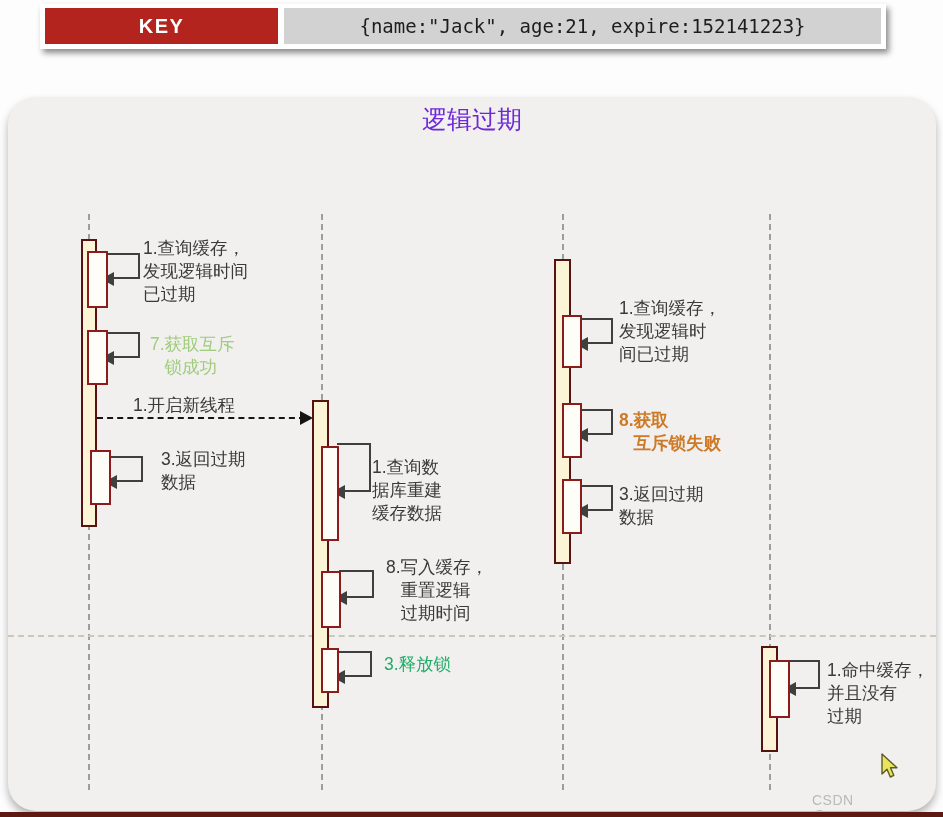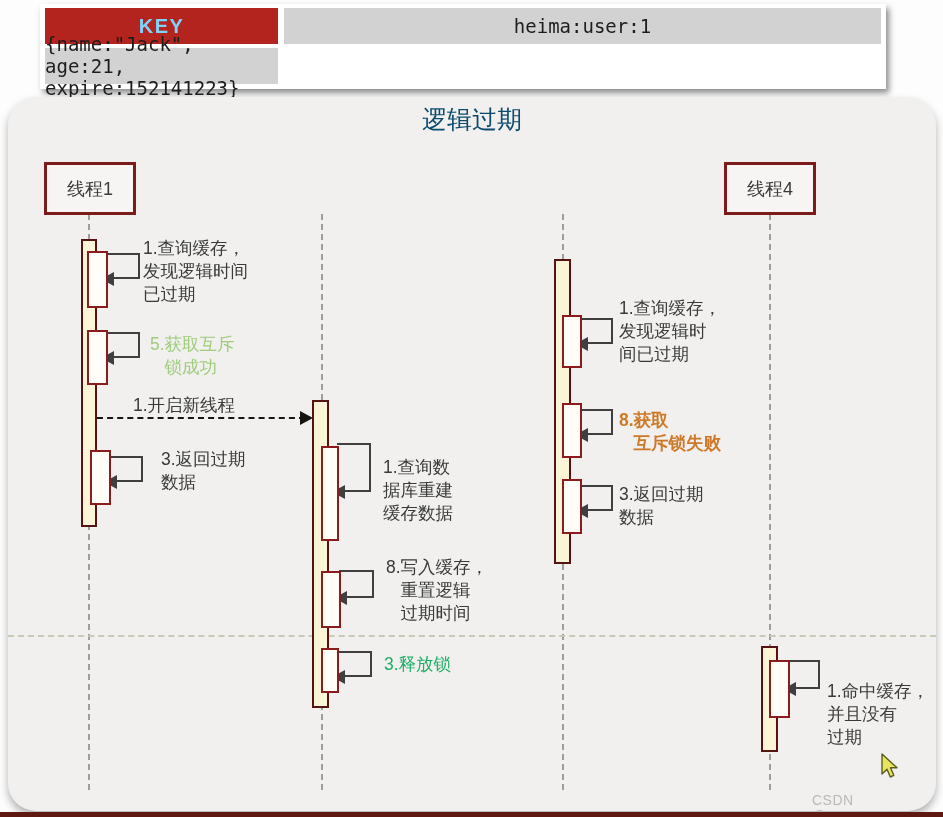--- a/index.html
+++ b/index.html
@@ -4,31 +4,31 @@
 <style>
   html,body{margin:0;padding:0;background:#fdfdfd;}
   .stage{position:relative;width:943px;height:817px;overflow:hidden;
          font-family:"Liberation Sans","DejaVu Sans",sans-serif;background:#fdfdfd;}
 
   
   .kv{position:absolute;left:40px;top:4px;width:846px;background:#ffffff;
       padding:4px 5px 5px 5px;box-sizing:border-box;
       box-shadow:3px 4px 6px rgba(0,0,0,.45);
       display:grid;grid-template-columns:233px 1fr;gap:4px 6px;}
-  .kvh{background:#b2241d;color:#7dd3fc;font-weight:bold;font-size:20px;height:36px;
+  .kvh{background:#b2241d;color:#ffffff;font-weight:bold;font-size:20px;height:36px;
        display:flex;align-items:center;justify-content:center;letter-spacing:1.5px;}
   .kvd{background:#d2d2d2;color:#1d1d1d;height:36px;
        font-family:"DejaVu Sans Mono","Liberation Mono",monospace;font-size:19px;
        display:flex;align-items:center;justify-content:center;}
 
   
   .panel{position:absolute;left:8px;top:97px;width:928px;height:714px;background:#f1f0ef;
          border-radius:28px;box-shadow:0 5px 8px rgba(0,0,0,.30);}
   .title{position:absolute;left:8px;top:103px;width:928px;text-align:center;
-         font-size:25px;color:#0c4a6e;}
+         font-size:25px;color:#6d28d9;}
 
   
   .tbox{position:absolute;width:92px;height:53px;box-sizing:border-box;
         border:3px solid #7c1b1b;background:#f6f5f3;color:#3a3a3a;font-size:18px;
         display:flex;align-items:center;justify-content:center;}
   .life{position:absolute;top:214px;height:576px;width:0;border-left:2px dashed #9d9d9d;}
   .hdash{position:absolute;left:8px;top:635px;width:928px;height:0;border-top:2px dashed #c7cbb6;}
   .bar{position:absolute;background:#fcf4d6;border:2px solid #571212;box-sizing:border-box;}
   .call{position:absolute;background:#fffdf7;border:2.5px solid #8c1c1c;box-sizing:border-box;}
   .sarr{position:absolute;box-sizing:border-box;border:2.5px solid #3f3f3f;border-left:none;}
@@ -45,40 +45,33 @@
   .strip{position:absolute;left:0;top:812px;width:943px;height:5px;background:#5e1913;}
   .cursor{position:absolute;left:879px;top:753px;}
 </style>
 </head>
 <body>
 
 <div class="stage">
 
   <div class="kv">
     <div class="kvh">KEY</div>
-    <div class="kvd">heima:user:1</div>
     <div class="kvd">{name:"Jack", age:21, expire:152141223}</div>
   </div>
 
   <div class="panel"></div>
   <div class="title">逻辑过期</div>
 
   <div class="life" style="left:88px"></div>
   <div class="life" style="left:321px"></div>
   <div class="life" style="left:562px"></div>
   <div class="life" style="left:769px"></div>
 
   <div class="hdash"></div>
 
-  <div class="tbox" style="left:44px;top:162px">
-      <span>线程1</span>
-    </div>
-  <div class="tbox" style="left:724px;top:162px">
-      <span>线程4</span>
-    </div>
 
   <div class="dashline" style="left:97px;top:417px;width:208px"></div>
 
   <div class="bar" style="left:81px;top:239px;width:16px;height:288px"></div>
   <div class="bar" style="left:312px;top:400px;width:17px;height:308px"></div>
   <div class="bar" style="left:554px;top:259px;width:17px;height:305px"></div>
   <div class="bar" style="left:761px;top:646px;width:17px;height:106px"></div>
 
   <div class="ahr" style="left:300px;top:411px"></div>
 
@@ -120,40 +113,40 @@
   <div class="call" style="left:321px;top:571px;width:20px;height:57px"></div>
   <div class="call" style="left:321px;top:648px;width:18px;height:45px"></div>
   <div class="call" style="left:562px;top:315px;width:20px;height:53px"></div>
   <div class="call" style="left:562px;top:403px;width:20px;height:55px"></div>
   <div class="call" style="left:562px;top:479px;width:20px;height:55px"></div>
   <div class="call" style="left:769px;top:660px;width:21px;height:58px"></div>
 
   <div class="note" style="left:143px;top:237px">1.查询缓存，
 发现逻辑时间
 已过期</div>
-  <div class="note g1" style="left:150px;top:333px">5.获取互斥
+  <div class="note g1" style="left:150px;top:333px">7.获取互斥
    锁成功</div>
   <div class="note" style="left:133px;top:394px">1.开启新线程</div>
   <div class="note" style="left:161px;top:448px">3.返回过期
 数据</div>
-  <div class="note" style="left:383px;top:456px">1.查询数
+  <div class="note" style="left:372px;top:456px">1.查询数
 据库重建
 缓存数据</div>
   <div class="note" style="left:386px;top:556px">8.写入缓存，
    重置逻辑
    过期时间</div>
   <div class="note g2" style="left:384px;top:653px">3.释放锁</div>
   <div class="note" style="left:619px;top:297px">1.查询缓存，
 发现逻辑时
 间已过期</div>
   <div class="note org" style="left:619px;top:409px">8.获取
    互斥锁失败</div>
   <div class="note" style="left:619px;top:483px">3.返回过期
 数据</div>
-  <div class="note" style="left:827px;top:680px">1.命中缓存，
+  <div class="note" style="left:827px;top:659px">1.命中缓存，
 并且没有
 过期</div>
 
   <div class="wm">CSDN @ZZDT0917</div>
 
   <svg class="cursor" width="20" height="26" viewBox="0 0 20 26">
     <path d="M3,1 L3,21 L8,16.2 L11.3,24 L14.8,22.3 L11.5,14.8 L18,14.8 Z" fill="#e8e45e" stroke="#5c5c20" stroke-width="1.4" stroke-linejoin="round"></path>
   </svg>
 
   <div class="strip"></div>

